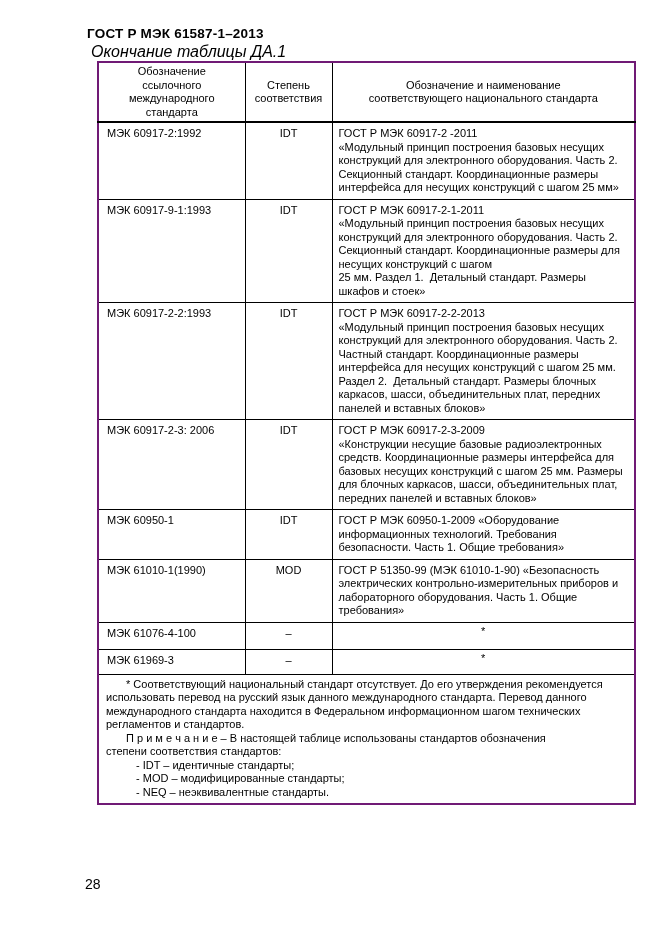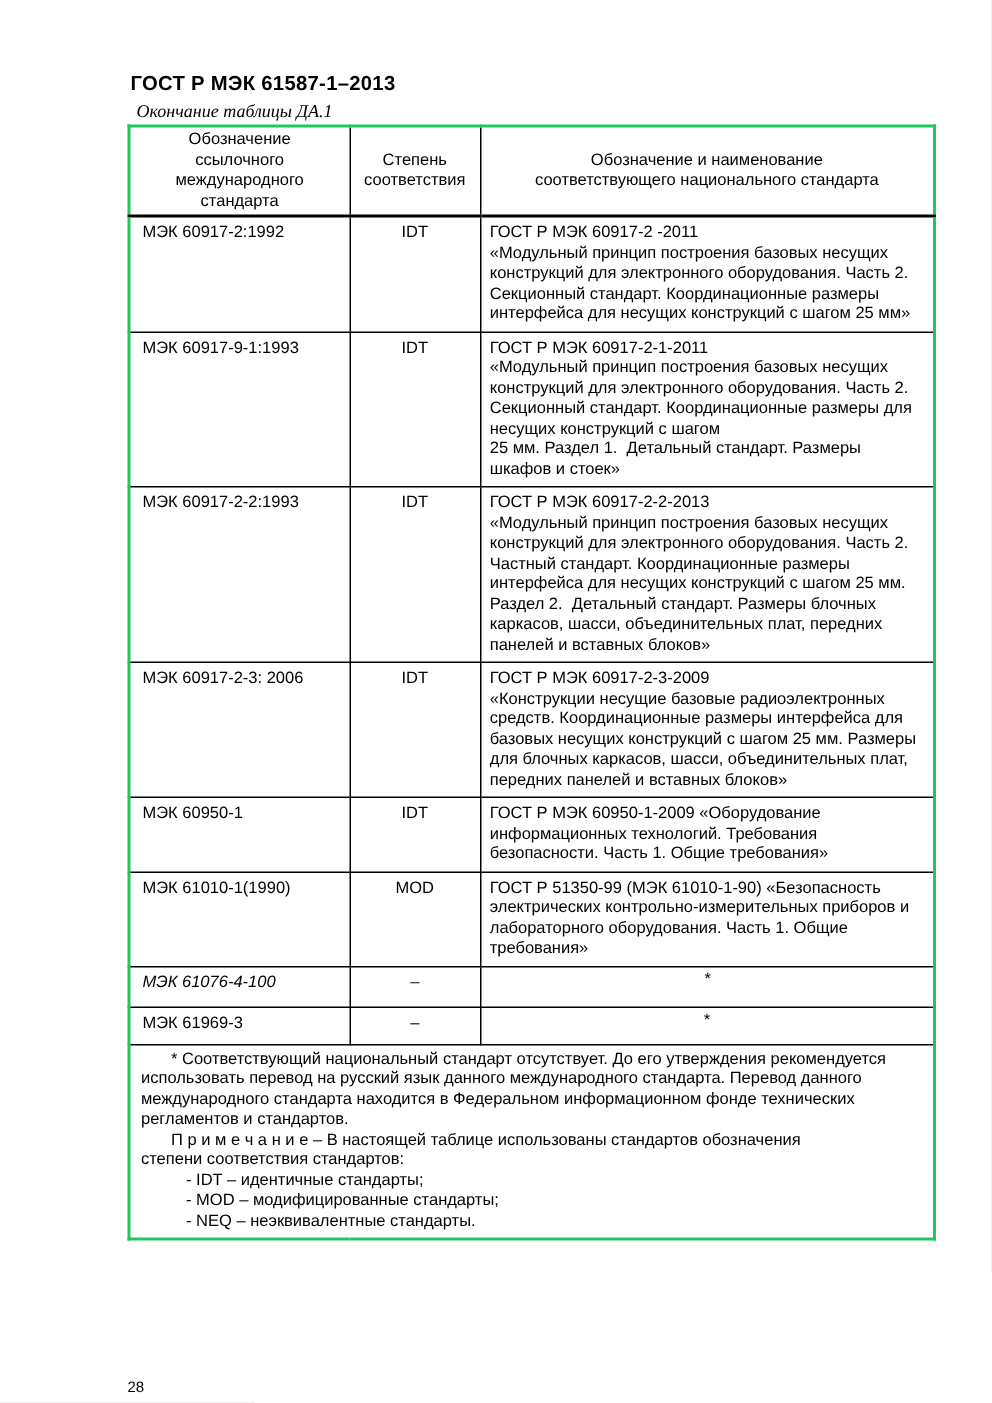--- a/index.html
+++ b/index.html
@@ -9,42 +9,42 @@
     width: 661px;
     height: 935px;
     background: #ffffff;
     font-family: "Liberation Sans", sans-serif;
     color: #000000;
     overflow: hidden;
   }
   .content {
     position: absolute;
     left: 85px;
-    top: 48px;
+    top: 26px;
     width: 436px;
   }
   .doc-title {
     font-size: 13.5px;
     font-weight: bold;
     line-height: 16px;
     margin: 0 0 3px 2px;
     letter-spacing: 0.2px;
   }
   .table-caption {
     font-style: italic;
-    font-size: 12px;
+    font-size: 16px;
     line-height: 14px;
     margin: 0 0 2px 6px;
-    font-family: Liberation Serif, serif;
   }
   table.std-table {
     border-collapse: collapse;
     table-layout: fixed;
     width: 537px;
-    border: 2px solid #22c55e;
+    border: 2px solid #701a75;
+    margin-left: 12px;
   }
   .std-table th, .std-table td {
     border: 1px solid #000;
     font-size: 11px;
     line-height: 13.5px;
     vertical-align: top;
     font-weight: normal;
     overflow: hidden;
   }
   .std-table thead tr { height: 60px; }
@@ -58,21 +58,21 @@
   td.c1 { padding: 4px 4px 4px 8px; }
   td.c2 { text-align: center; padding: 4px 2px; }
   td.c3 { padding: 4px 3px 4px 6px; }
   td.ast { text-align: center; padding: 2px; }
   tbody tr.r1 { height: 74px; }
   tbody tr.r2 { height: 91px; }
   tbody tr.r3 { height: 101px; }
   tbody tr.r4 { height: 78px; }
   tbody tr.r5 { height: 42px; }
   tbody tr.r6 { height: 62px; }
-  tbody tr.r7 { height: 27px; font-style: italic; }
+  tbody tr.r7 { height: 27px; }
   tbody tr.r8 { height: 25px; }
   tr.footnote-row { height: 118px; }
   tr.footnote-row td {
     padding: 3px 10px 4px 7px;
   }
   .fn-para {
     margin: 0;
     text-indent: 20px;
     font-size: 11px;
     line-height: 13.5px;
@@ -80,22 +80,21 @@
   }
   .fn-item {
     margin: 0 0 0 30px;
     font-size: 11px;
     line-height: 13.5px;
   }
   .page-number {
     position: absolute;
     left: 85px;
     top: 876px;
-    font-size: 10px;
-    margin-top: 44px;
+    font-size: 14px;
   }
 </style>
 </head>
 <body>
 
 <div class="page">
   <div class="content">
     <h1 class="doc-title">ГОСТ Р МЭК 61587-1–2013</h1>
     <p class="table-caption">Окончание таблицы ДА.1</p>
 
@@ -182,21 +181,21 @@
         </tr>
         <tr class="r8">
           <td class="c1">МЭК 61969-3</td>
           <td class="c2">–</td>
           <td class="c3 ast">*</td>
         </tr>
         <tr class="footnote-row">
           <td colspan="3">
             <p class="fn-para">* Соответствующий национальный стандарт отсутствует. До его утверждения рекомендуется
 использовать перевод на русский язык данного международного стандарта. Перевод данного
-международного стандарта находится в Федеральном информационном фонде технических
+международного стандарта находится в Федеральном информационном шагом технических
 регламентов и стандартов.</p>
             <p class="fn-para">П р и м е ч а н и е – В настоящей таблице использованы стандартов обозначения
 степени соответствия стандартов:</p>
             <div class="fn-item">- IDT – идентичные стандарты;</div>
             <div class="fn-item">- MOD – модифицированные стандарты;</div>
             <div class="fn-item">- NEQ – неэквивалентные стандарты.</div>
           </td>
         </tr>
       </tbody>
     </table>

